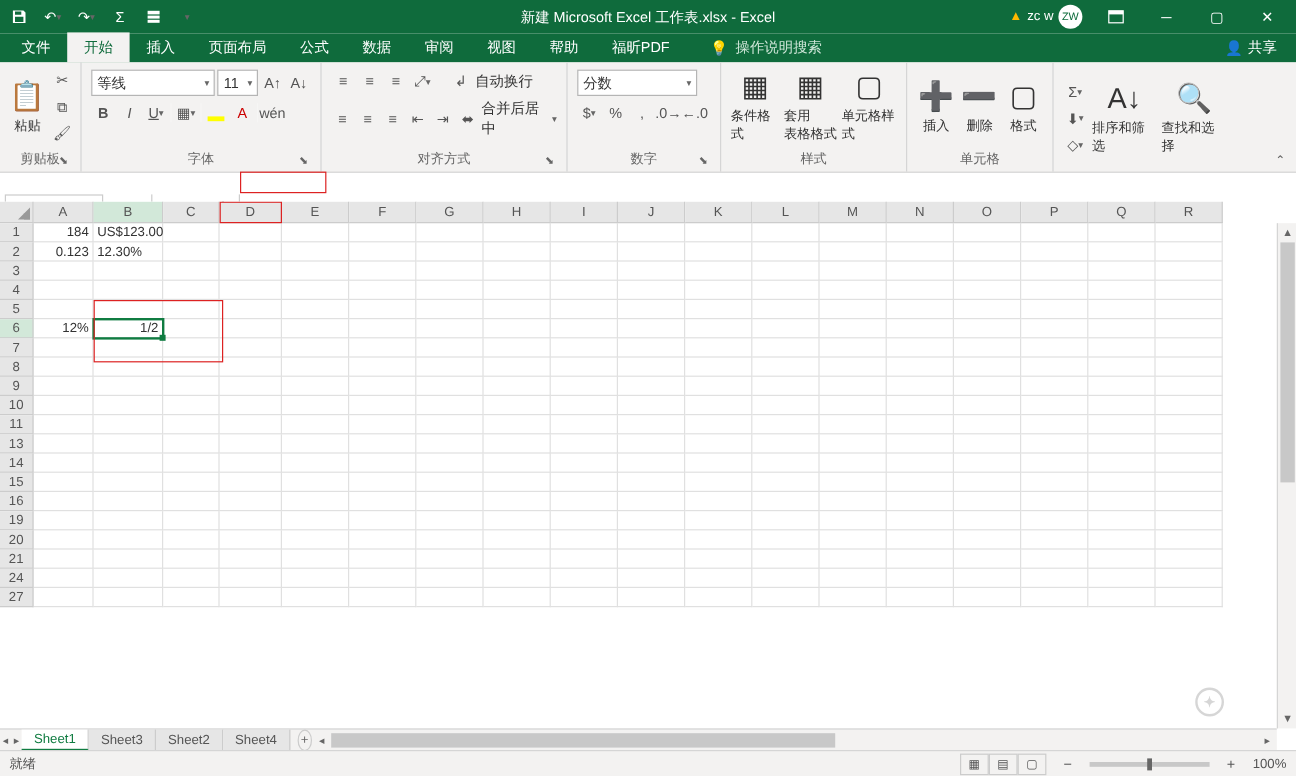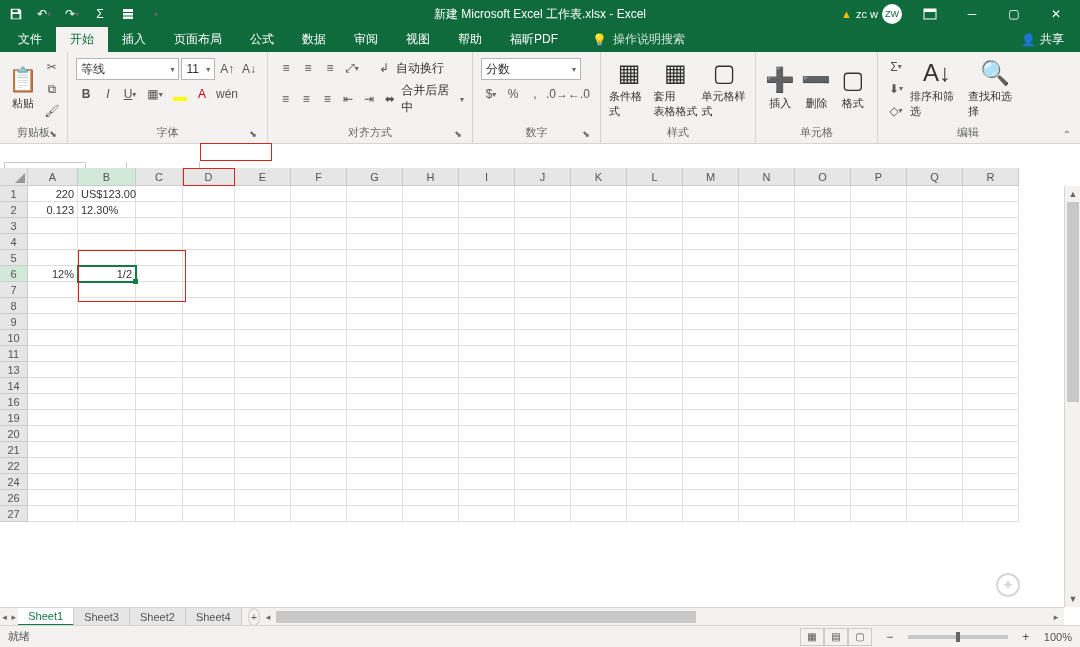--- a/index.html
+++ b/index.html
@@ -287,21 +287,20 @@
       </div>
       <div class="big-btn" style="width:54px">
           <span class="ico">A↓</span>
           <span class="lbl">排序和筛选</span>
         </div>
       <div class="big-btn" style="width:54px">
           <span class="ico">🔍</span>
           <span class="lbl">查找和选择</span>
         </div>
     </div>
-    <div class="group-label"><span>编辑</span></div>
   </div>
   <div class="collapse-btn">⌃</div>
 </div>
 
 <div class="fbar">
   <div class="name-box">
       <span>B6</span>
       <span class="dd-arrow">▾</span>
     </div>
   <div class="fx-btns">
@@ -334,21 +333,21 @@
       <div class="colhead" style="width: 56px;">M</div>
       <div class="colhead" style="width: 56px;">N</div>
       <div class="colhead" style="width: 56px;">O</div>
       <div class="colhead" style="width: 56px;">P</div>
       <div class="colhead" style="width: 56px;">Q</div>
       <div class="colhead" style="width: 56px;">R</div>
     </div>
   <div class="rows" id="rows">
       <div class="row">
         <div class="rowhead">1</div>
-        <div class="cell" style="width: 50px;">220</div>
+        <div class="cell" style="width: 50px;">184</div>
         <div class="cell" style="width: 58px; justify-content: flex-start;">US$123.00</div>
         <div class="cell" style="width: 47px;"></div>
         <div class="cell" style="width: 52px;"></div>
         <div class="cell" style="width: 56px;"></div>
         <div class="cell" style="width: 56px;"></div>
         <div class="cell" style="width: 56px;"></div>
         <div class="cell" style="width: 56px;"></div>
         <div class="cell" style="width: 56px;"></div>
         <div class="cell" style="width: 56px;"></div>
         <div class="cell" style="width: 56px;"></div>
@@ -606,20 +605,41 @@
         <div class="cell" style="width: 56px;"></div>
         <div class="cell" style="width: 56px;"></div>
         <div class="cell" style="width: 56px;"></div>
         <div class="cell" style="width: 56px;"></div>
         <div class="cell" style="width: 56px;"></div>
         <div class="cell" style="width: 56px;"></div>
         <div class="cell" style="width: 56px;"></div>
         <div class="cell" style="width: 56px;"></div>
       </div>
       <div class="row">
+        <div class="rowhead">15</div>
+        <div class="cell" style="width: 50px;"></div>
+        <div class="cell" style="width: 58px;"></div>
+        <div class="cell" style="width: 47px;"></div>
+        <div class="cell" style="width: 52px;"></div>
+        <div class="cell" style="width: 56px;"></div>
+        <div class="cell" style="width: 56px;"></div>
+        <div class="cell" style="width: 56px;"></div>
+        <div class="cell" style="width: 56px;"></div>
+        <div class="cell" style="width: 56px;"></div>
+        <div class="cell" style="width: 56px;"></div>
+        <div class="cell" style="width: 56px;"></div>
+        <div class="cell" style="width: 56px;"></div>
+        <div class="cell" style="width: 56px;"></div>
+        <div class="cell" style="width: 56px;"></div>
+        <div class="cell" style="width: 56px;"></div>
+        <div class="cell" style="width: 56px;"></div>
+        <div class="cell" style="width: 56px;"></div>
+        <div class="cell" style="width: 56px;"></div>
+      </div>
+      <div class="row">
         <div class="rowhead">16</div>
         <div class="cell" style="width: 50px;"></div>
         <div class="cell" style="width: 58px;"></div>
         <div class="cell" style="width: 47px;"></div>
         <div class="cell" style="width: 52px;"></div>
         <div class="cell" style="width: 56px;"></div>
         <div class="cell" style="width: 56px;"></div>
         <div class="cell" style="width: 56px;"></div>
         <div class="cell" style="width: 56px;"></div>
         <div class="cell" style="width: 56px;"></div>
@@ -690,63 +710,21 @@
         <div class="cell" style="width: 56px;"></div>
         <div class="cell" style="width: 56px;"></div>
         <div class="cell" style="width: 56px;"></div>
         <div class="cell" style="width: 56px;"></div>
         <div class="cell" style="width: 56px;"></div>
         <div class="cell" style="width: 56px;"></div>
         <div class="cell" style="width: 56px;"></div>
         <div class="cell" style="width: 56px;"></div>
       </div>
       <div class="row">
-        <div class="rowhead">22</div>
-        <div class="cell" style="width: 50px;"></div>
-        <div class="cell" style="width: 58px;"></div>
-        <div class="cell" style="width: 47px;"></div>
-        <div class="cell" style="width: 52px;"></div>
-        <div class="cell" style="width: 56px;"></div>
-        <div class="cell" style="width: 56px;"></div>
-        <div class="cell" style="width: 56px;"></div>
-        <div class="cell" style="width: 56px;"></div>
-        <div class="cell" style="width: 56px;"></div>
-        <div class="cell" style="width: 56px;"></div>
-        <div class="cell" style="width: 56px;"></div>
-        <div class="cell" style="width: 56px;"></div>
-        <div class="cell" style="width: 56px;"></div>
-        <div class="cell" style="width: 56px;"></div>
-        <div class="cell" style="width: 56px;"></div>
-        <div class="cell" style="width: 56px;"></div>
-        <div class="cell" style="width: 56px;"></div>
-        <div class="cell" style="width: 56px;"></div>
-      </div>
-      <div class="row">
         <div class="rowhead">24</div>
-        <div class="cell" style="width: 50px;"></div>
-        <div class="cell" style="width: 58px;"></div>
-        <div class="cell" style="width: 47px;"></div>
-        <div class="cell" style="width: 52px;"></div>
-        <div class="cell" style="width: 56px;"></div>
-        <div class="cell" style="width: 56px;"></div>
-        <div class="cell" style="width: 56px;"></div>
-        <div class="cell" style="width: 56px;"></div>
-        <div class="cell" style="width: 56px;"></div>
-        <div class="cell" style="width: 56px;"></div>
-        <div class="cell" style="width: 56px;"></div>
-        <div class="cell" style="width: 56px;"></div>
-        <div class="cell" style="width: 56px;"></div>
-        <div class="cell" style="width: 56px;"></div>
-        <div class="cell" style="width: 56px;"></div>
-        <div class="cell" style="width: 56px;"></div>
-        <div class="cell" style="width: 56px;"></div>
-        <div class="cell" style="width: 56px;"></div>
-      </div>
-      <div class="row">
-        <div class="rowhead">26</div>
         <div class="cell" style="width: 50px;"></div>
         <div class="cell" style="width: 58px;"></div>
         <div class="cell" style="width: 47px;"></div>
         <div class="cell" style="width: 52px;"></div>
         <div class="cell" style="width: 56px;"></div>
         <div class="cell" style="width: 56px;"></div>
         <div class="cell" style="width: 56px;"></div>
         <div class="cell" style="width: 56px;"></div>
         <div class="cell" style="width: 56px;"></div>
         <div class="cell" style="width: 56px;"></div>

